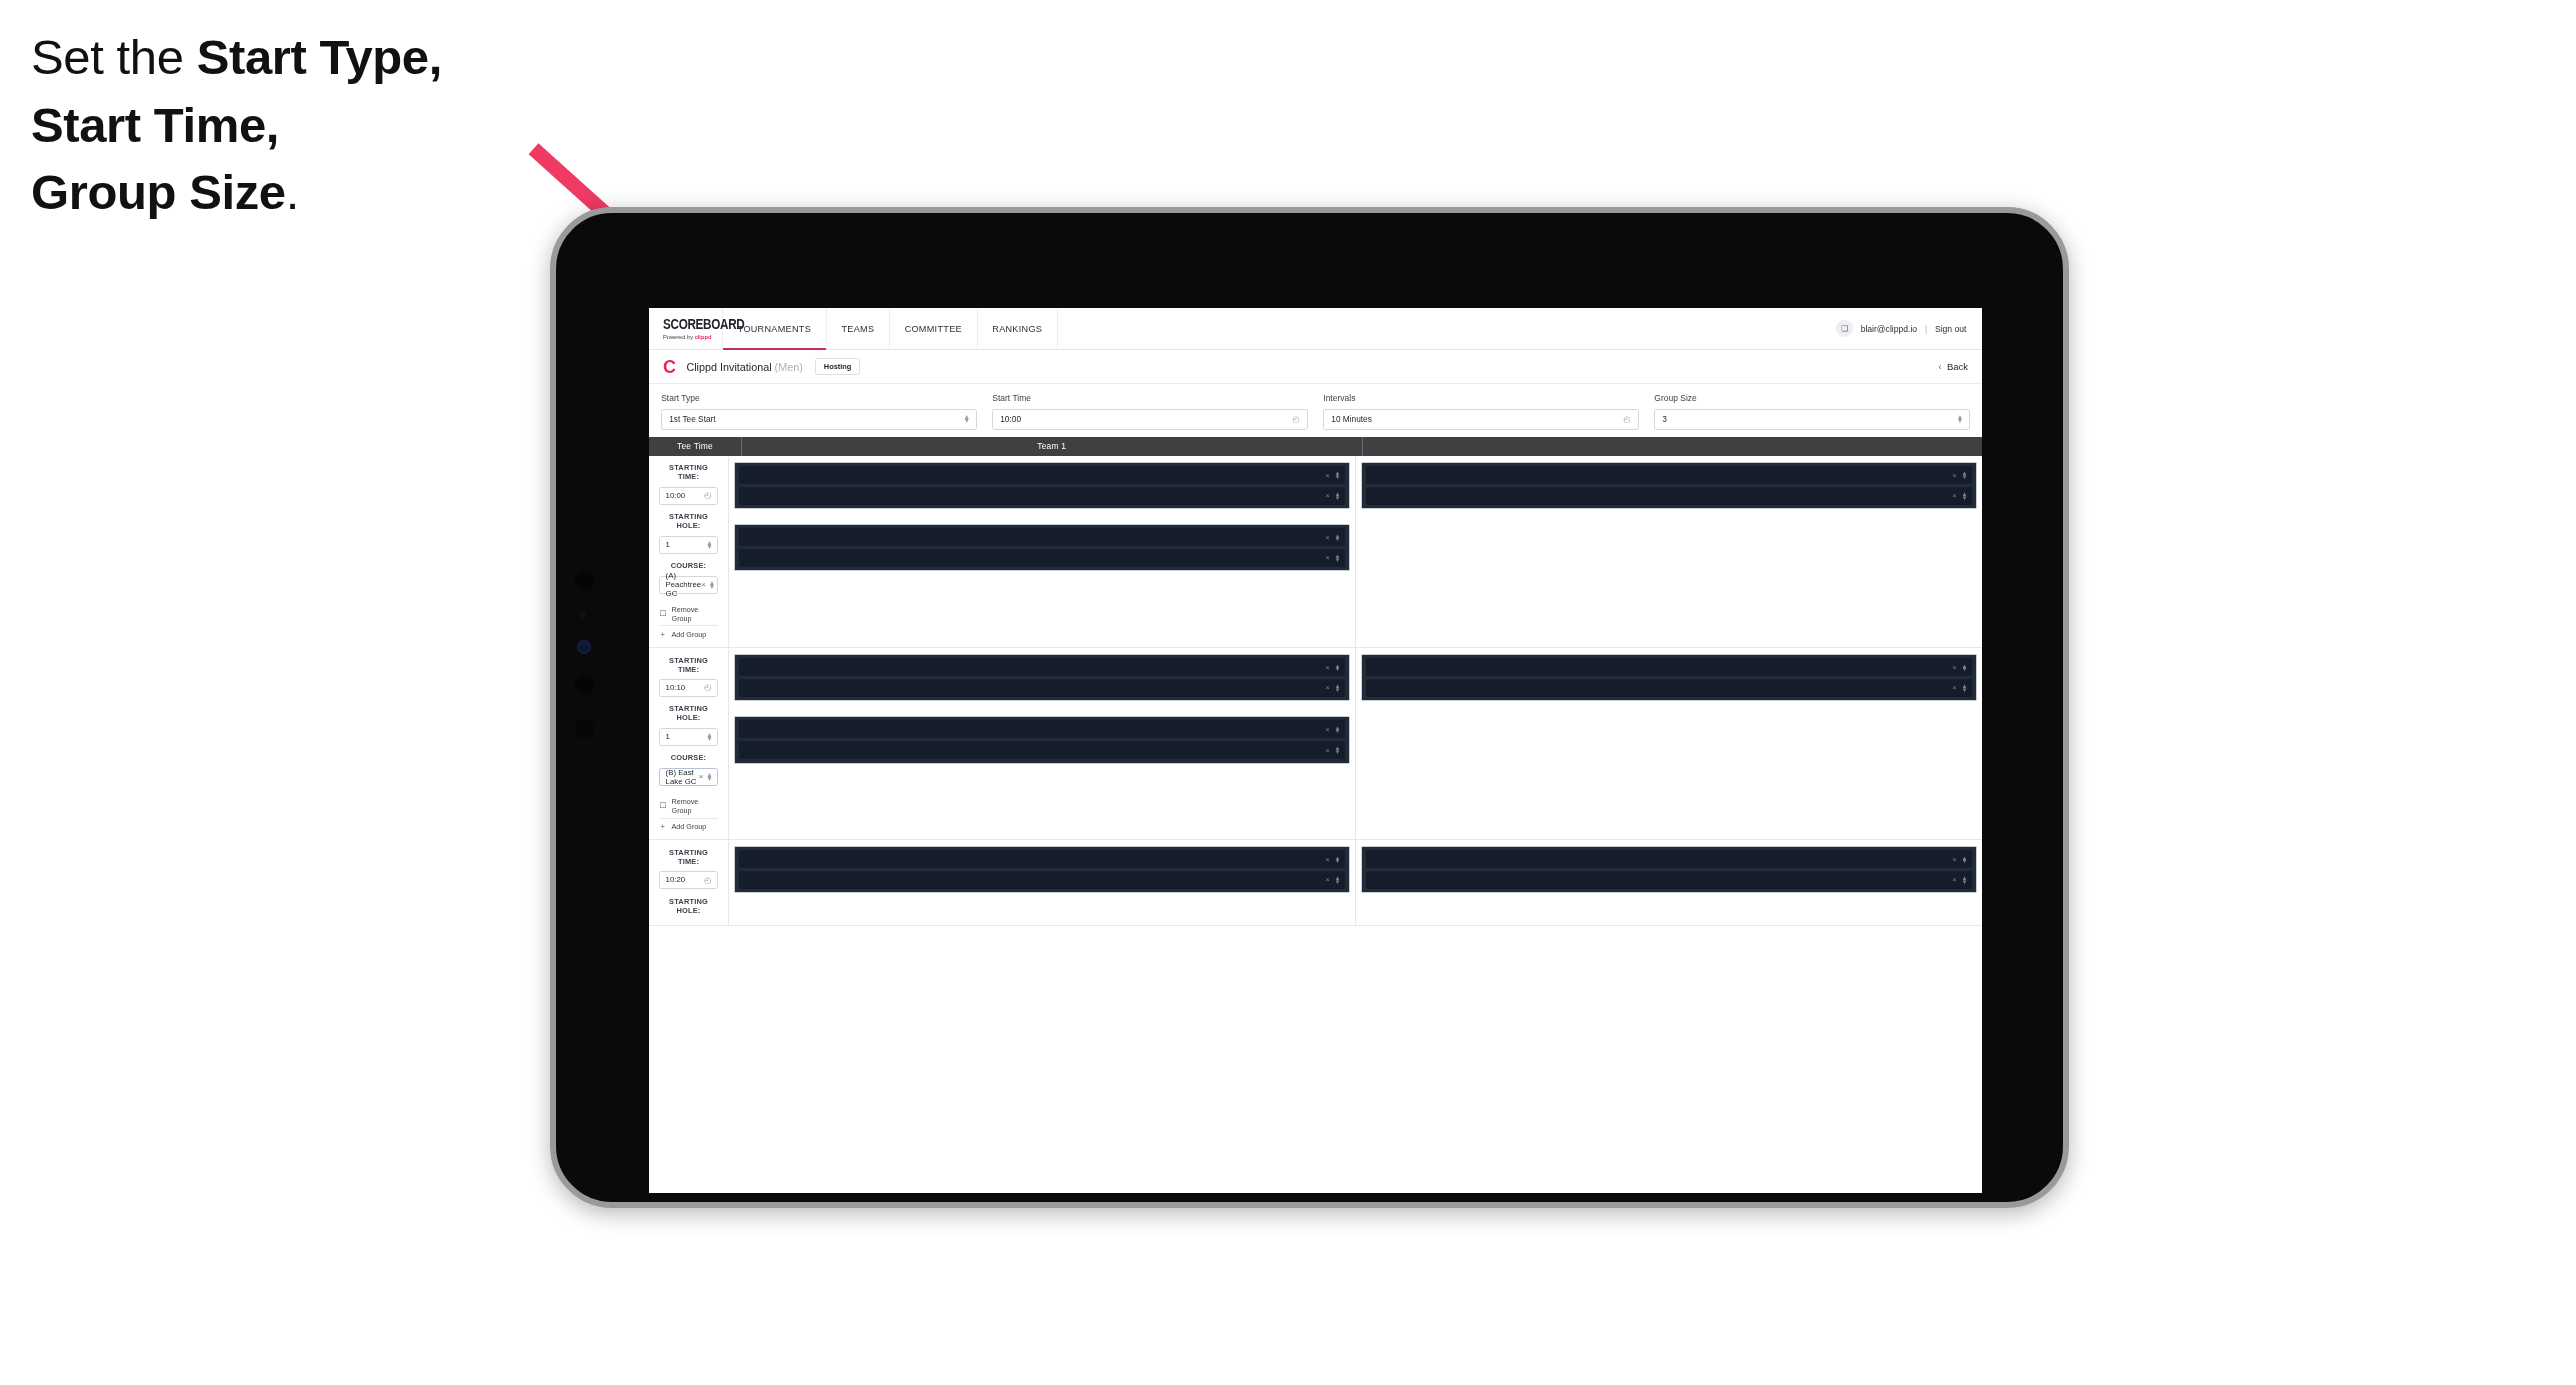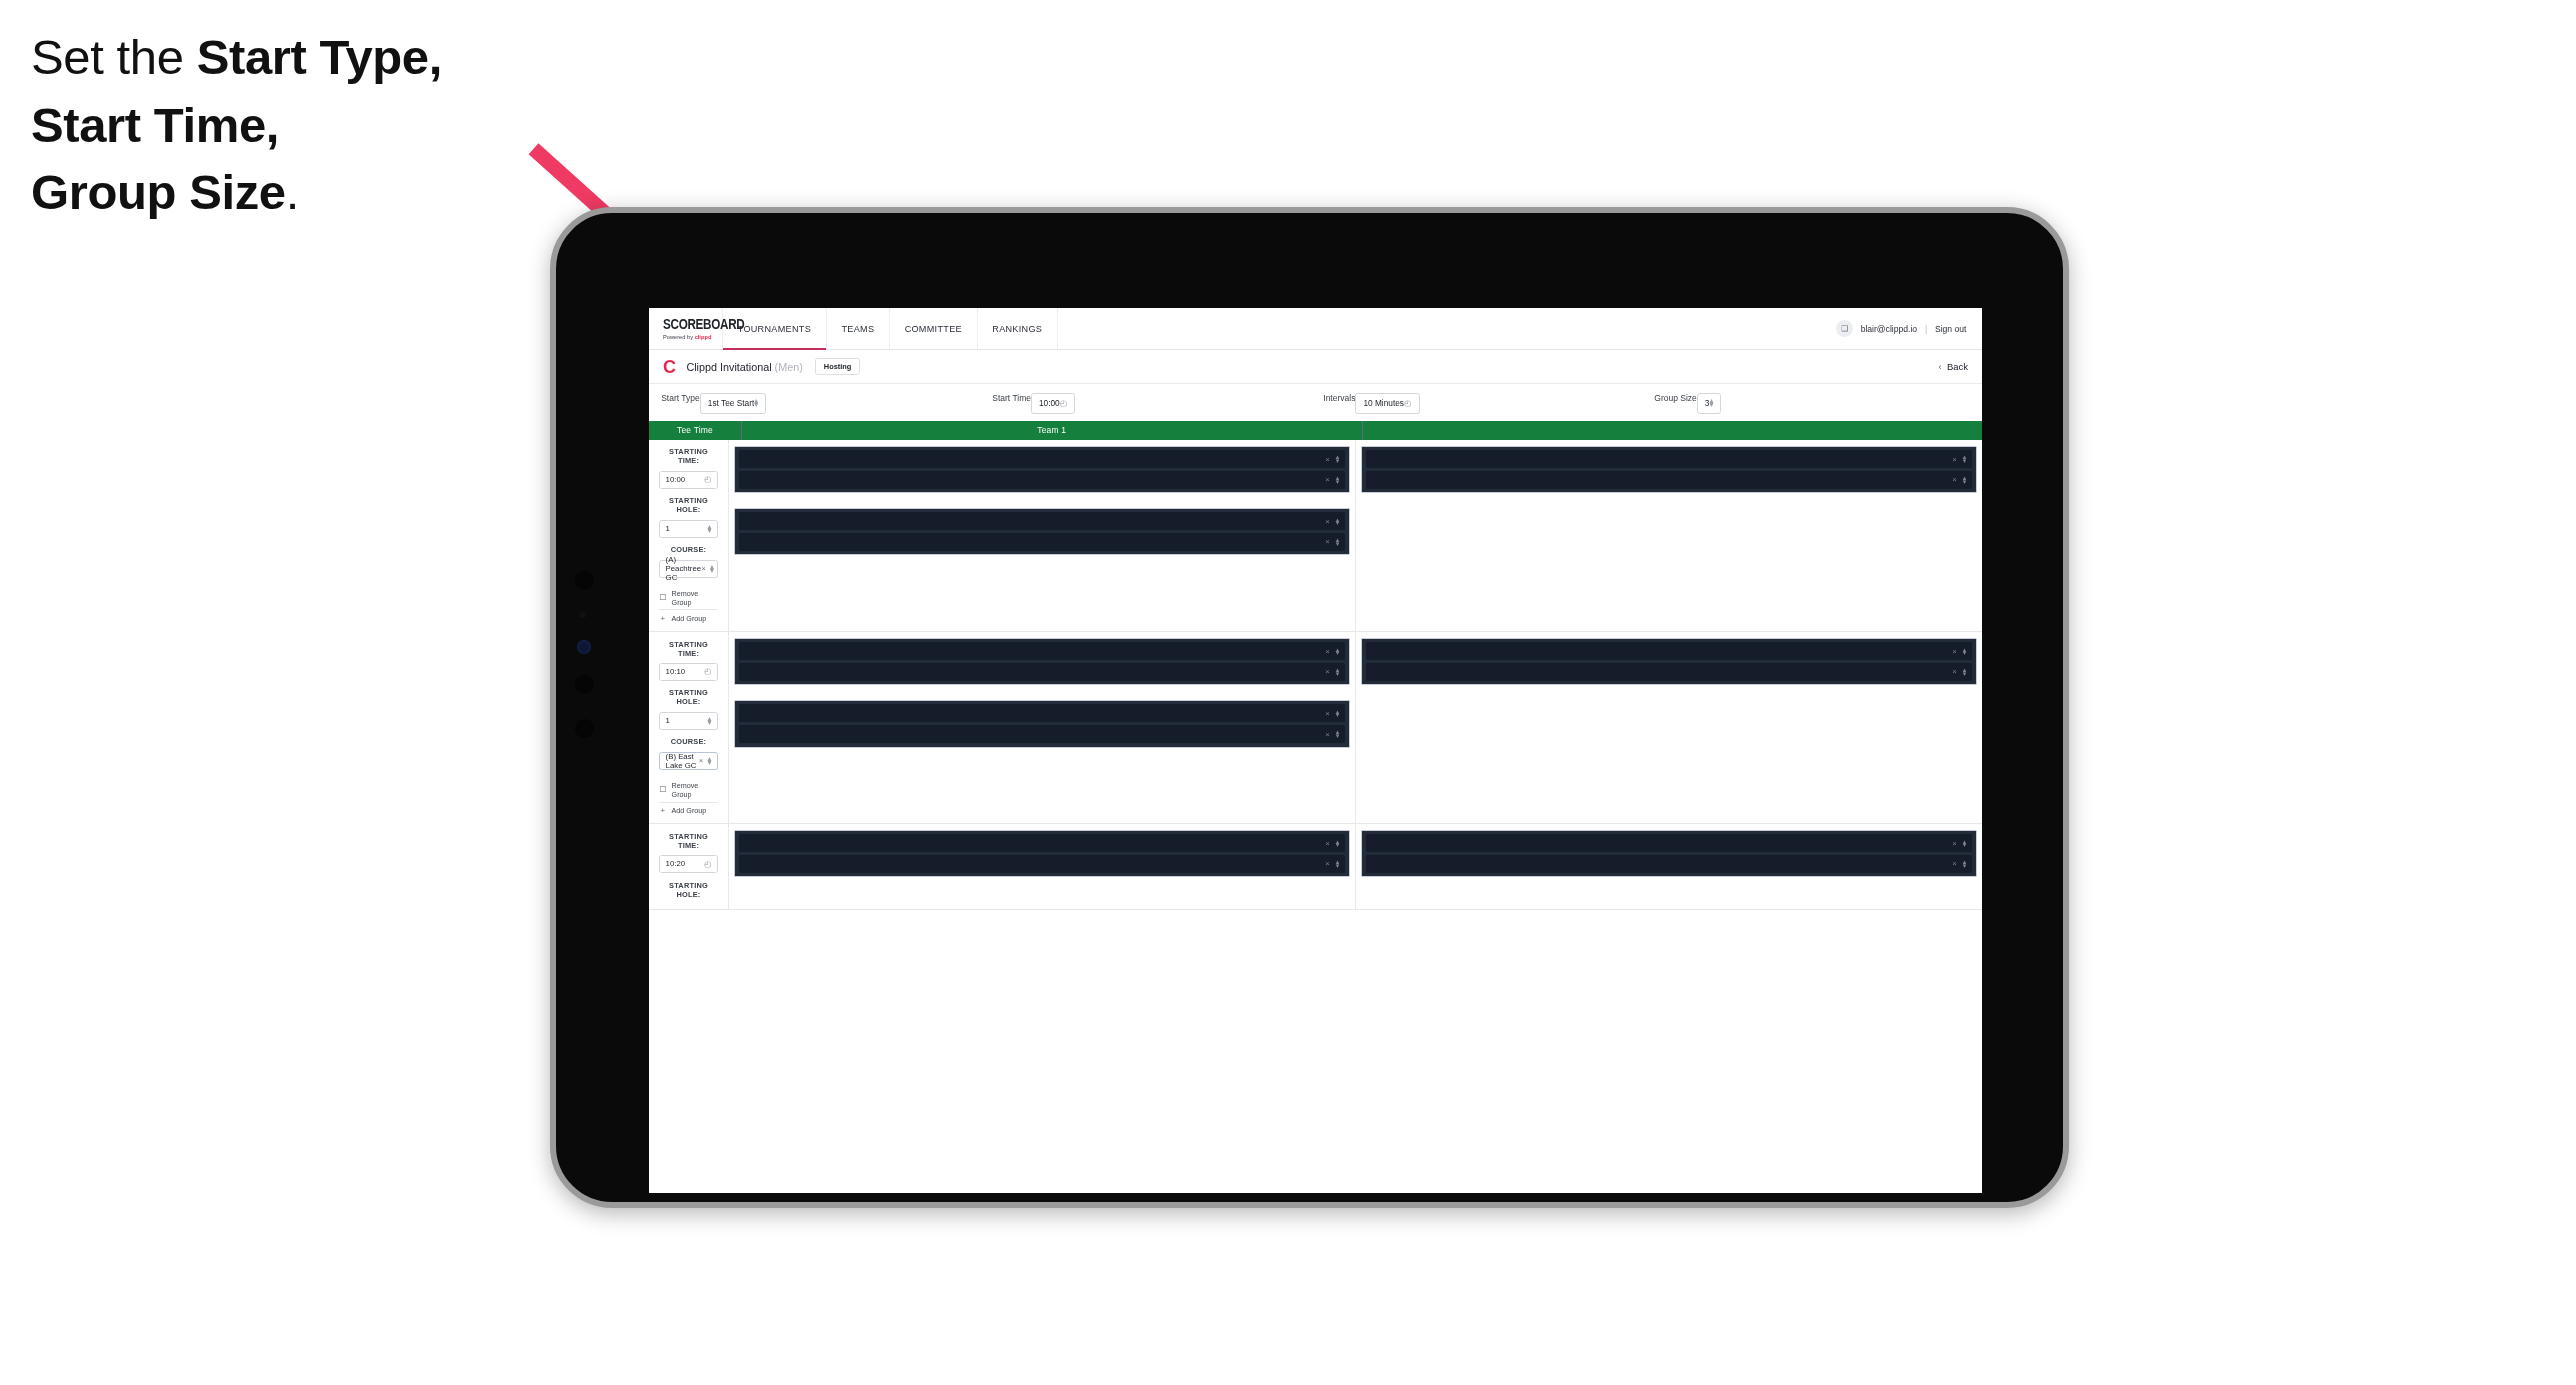--- a/index.html
+++ b/index.html
@@ -121,34 +121,34 @@
   .back-btn{
     margin-left:auto;display:flex;align-items:center;gap:5.2px;
     font-size:9.5px;color:#22262d;cursor:pointer;
   }
   .chev{font-size:9.5px;color:#5a616a;}
 
   
   .form-row{
     display:flex;padding:8.6px 7px 7px 7px;gap:5.2px;box-sizing:border-box;
   }
-  .field{flex:1;display:flex;flex-direction:row;padding:0 5.2px;box-sizing:border-box;}
+  .field{flex:1;display:flex;flex-direction:column;padding:0 5.2px;box-sizing:border-box;}
   .field-label{font-size:8.5px;color:#3c4149;margin-bottom:6px;}
   .input-box{
     height:21px;border:0.9px solid #d3d7dc;border-radius:2.6px;background:#fff;
     display:flex;align-items:center;padding:0 7px;box-sizing:border-box;
     font-size:8.3px;color:#1d2128;justify-content:space-between;
   }
   .input-box .val{white-space:nowrap;overflow:hidden;}
   .ico{color:#9aa0a8;font-size:8.6px;line-height:1;display:flex;align-items:center;}
   .spin{display:flex;flex-direction:column;line-height:.52;font-size:7.8px;color:#9aa0a8;}
 
   
   .tbl-head{
-    display:flex;background:#15803d;color:#fff;height:19px;align-items:stretch;
+    display:flex;background:#404040;color:#fff;height:19px;align-items:stretch;
   }
   .th{
     display:flex;align-items:center;justify-content:center;
     font-size:8.5px;letter-spacing:0.2px;
   }
   .th.tee{width:92px;border-right:0.9px solid #616a7a;}
   .th.t1{flex:1;border-right:0.9px solid #616a7a;}
   .th.t2{flex:1;margin-top:44px;}
 
   .tbl-body{

